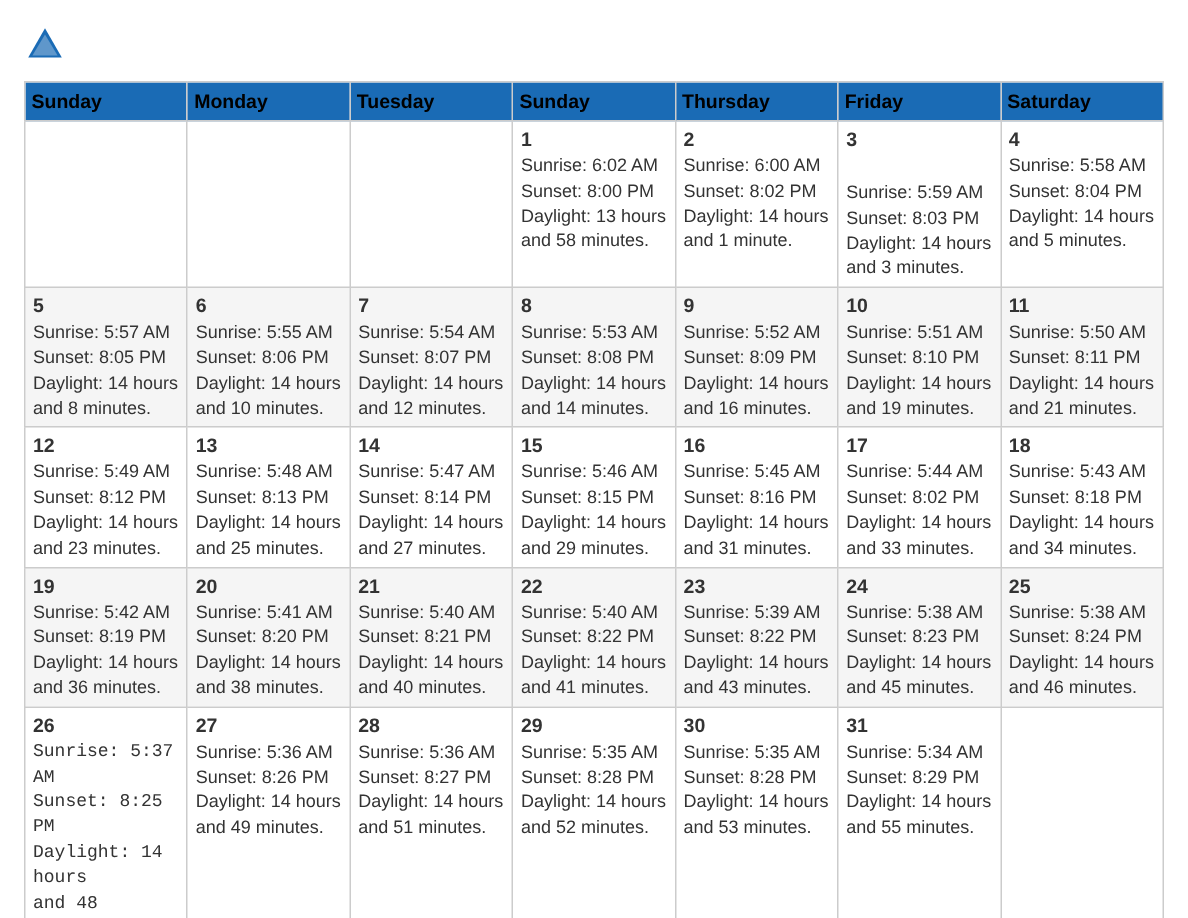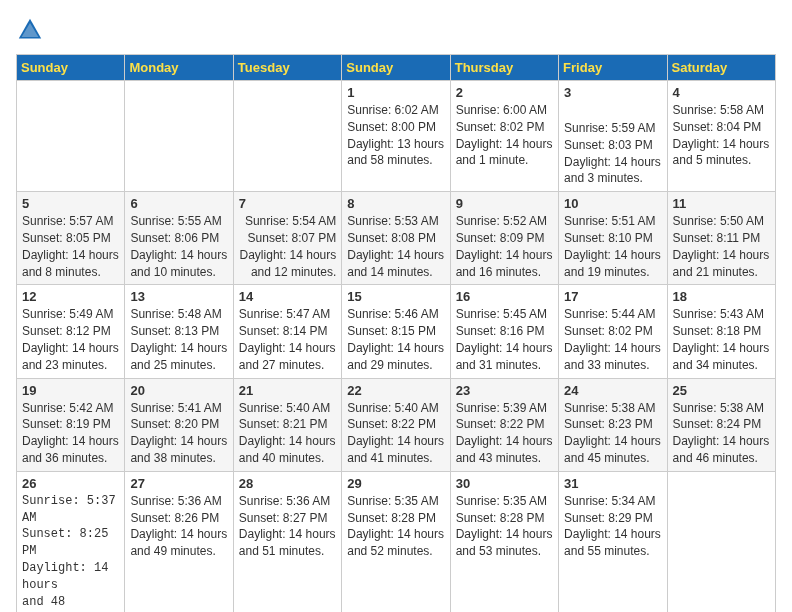--- a/index.html
+++ b/index.html
@@ -52,21 +52,21 @@
       font-size: 15px;
       color: #555;
     }
     .calendar {
       width: 100%;
       border-collapse: collapse;
       table-layout: fixed;
     }
     .calendar th {
       background: #1a6bb5;
-      color: #fde047;
+      color: #000000;
       font-size: 13px;
       padding: 5px 4px;
       text-align: left;
       border: 1px solid #ccc;
     }
     .calendar td {
       border: 1px solid #ccc;
       vertical-align: top;
       padding: 4px 5px;
       font-size: 10.5px;
@@ -168,21 +168,21 @@
         </td>
         <td>
           <span class="day-num">6</span>
           <div class="day-info" style="white-space: pre-line;">Sunrise: 5:55 AM
 Sunset: 8:06 PM
 Daylight: 14 hours
 and 10 minutes.</div>
         </td>
         <td>
           <span class="day-num">7</span>
-          <div class="day-info" style="white-space: pre-line; text-align: right;">Sunrise: 5:54 AM
+          <div class="day-info" style="white-space: pre-line;">Sunrise: 5:54 AM
 Sunset: 8:07 PM
 Daylight: 14 hours
 and 12 minutes.</div>
         </td>
         <td>
           <span class="day-num">8</span>
           <div class="day-info" style="white-space: pre-line;">Sunrise: 5:53 AM
 Sunset: 8:08 PM
 Daylight: 14 hours
 and 14 minutes.</div>

